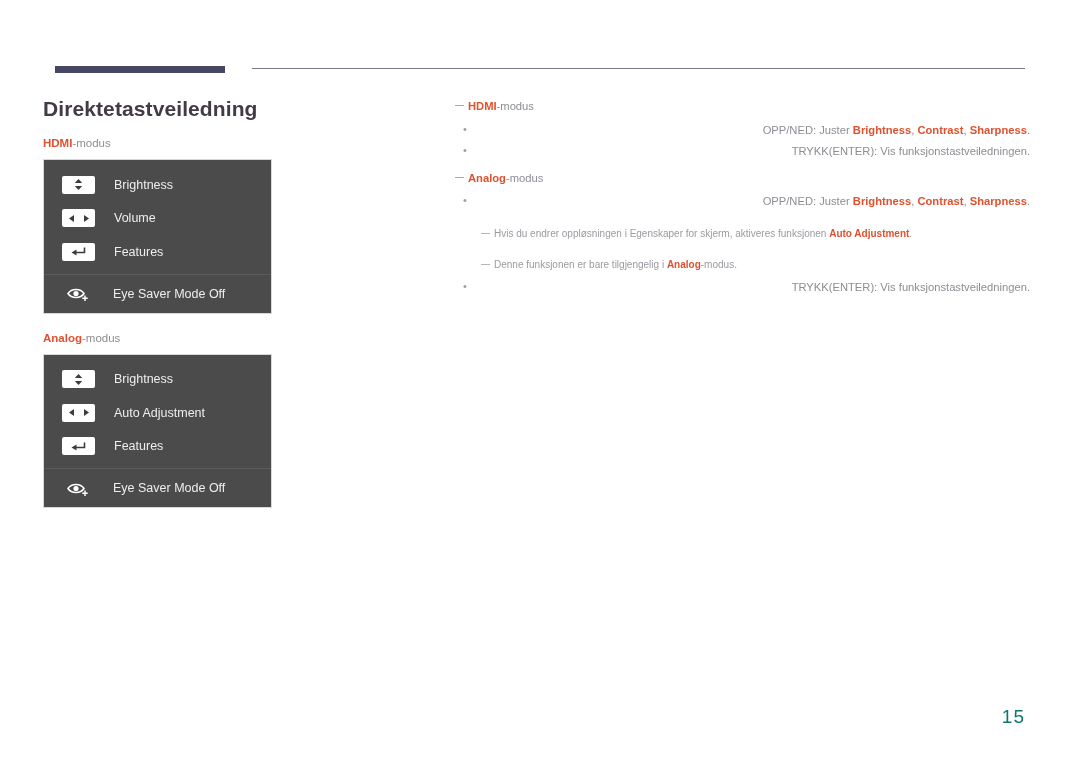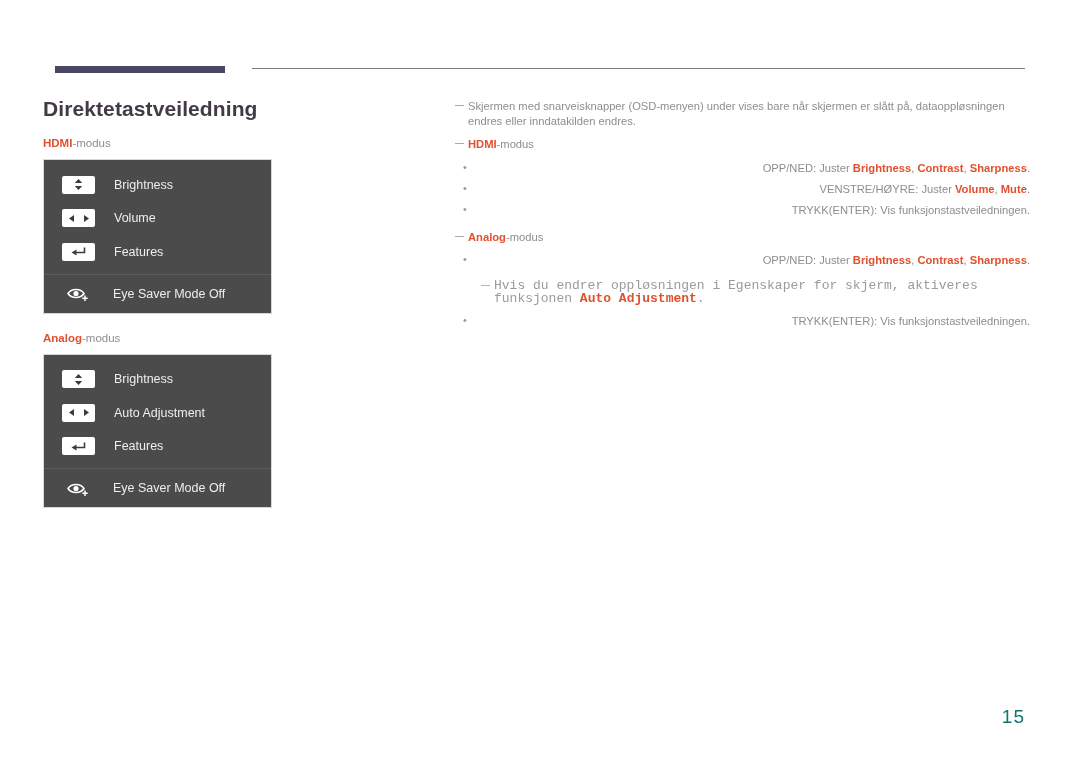--- a/index.html
+++ b/index.html
@@ -161,26 +161,25 @@
     font-size: 11px;
   }
   .bullet .kw {
     color: #e0512f;
     font-weight: bold;
   }
   .sub-dash {
     position: relative;
     padding-left: 13px;
     margin-left: 26px;
-    margin-top: 11px;
+    margin-top: 18px;
     margin-bottom: 5px;
-    font-size: 13px;
+    font-size: 10px;
     line-height: 13.5px;
     color: #9a9aa0;
-    font-family: Liberation Mono, monospace;
   }
   .sub-dash::before {
     content: "";
     position: absolute;
     left: 0;
     top: 6px;
     width: 9px;
     height: 1.3px;
     background: #b4b4ba;
   }
@@ -305,54 +304,53 @@
           <path d="M19 10.5 L19 16 M16.3 13.2 L21.7 13.2" stroke="#ffffff" stroke-width="1.5"></path>
         </svg>
       </span>
       <span class="osd-label">Eye Saver Mode Off</span>
     </div>
   </div>
 </div>
 
 <div id="right-column">
 
-  <div class="dash-note topnote">Skjermen med snarveisknapper (OSD-menyen) under vises bare når skjermen er slått på, dataoppløsningen endres eller inndatakilden endres.</div>
 
   <div class="dash-note">
     <span class="kw">HDMI</span><span>-modus</span>
   </div>
 
   <div class="spacer-3"></div>
 
   <div class="bullet">
     <span>OPP/NED: Juster </span><span class="kw">Brightness</span><span>, </span><span class="kw">Contrast</span><span>, </span><span class="kw">Sharpness</span><span>.</span>
   </div>
 
-  <div class="bullet">
-    <span>VENSTRE/HØYRE: Juster </span><span class="kw">Volume</span><span>, </span><span class="kw">Mute</span><span>.</span>
-  </div>
 
   <div class="bullet">TRYKK(ENTER): Vis funksjonstastveiledningen.</div>
 
   <div class="spacer-6"></div>
 
   <div class="dash-note">
     <span class="kw">Analog</span><span>-modus</span>
   </div>
 
   <div class="spacer-3"></div>
 
   <div class="bullet">
     <span>OPP/NED: Juster </span><span class="kw">Brightness</span><span>, </span><span class="kw">Contrast</span><span>, </span><span class="kw">Sharpness</span><span>.</span>
   </div>
 
 
   <div class="sub-dash">
     <span>Hvis du endrer oppløsningen i Egenskaper for skjerm, aktiveres funksjonen </span><span class="kw">Auto Adjustment</span><span>.</span>
   </div>
 
+  <div class="sub-dash">
+    <span>Denne funksjonen er bare tilgjengelig i </span><span class="kw">Analog</span><span>-modus.</span>
+  </div>
 
   <div class="spacer-3"></div>
 
   <div class="bullet">TRYKK(ENTER): Vis funksjonstastveiledningen.</div>
 </div>
 
 <div id="page-number">15</div>
 
 </body></html>

